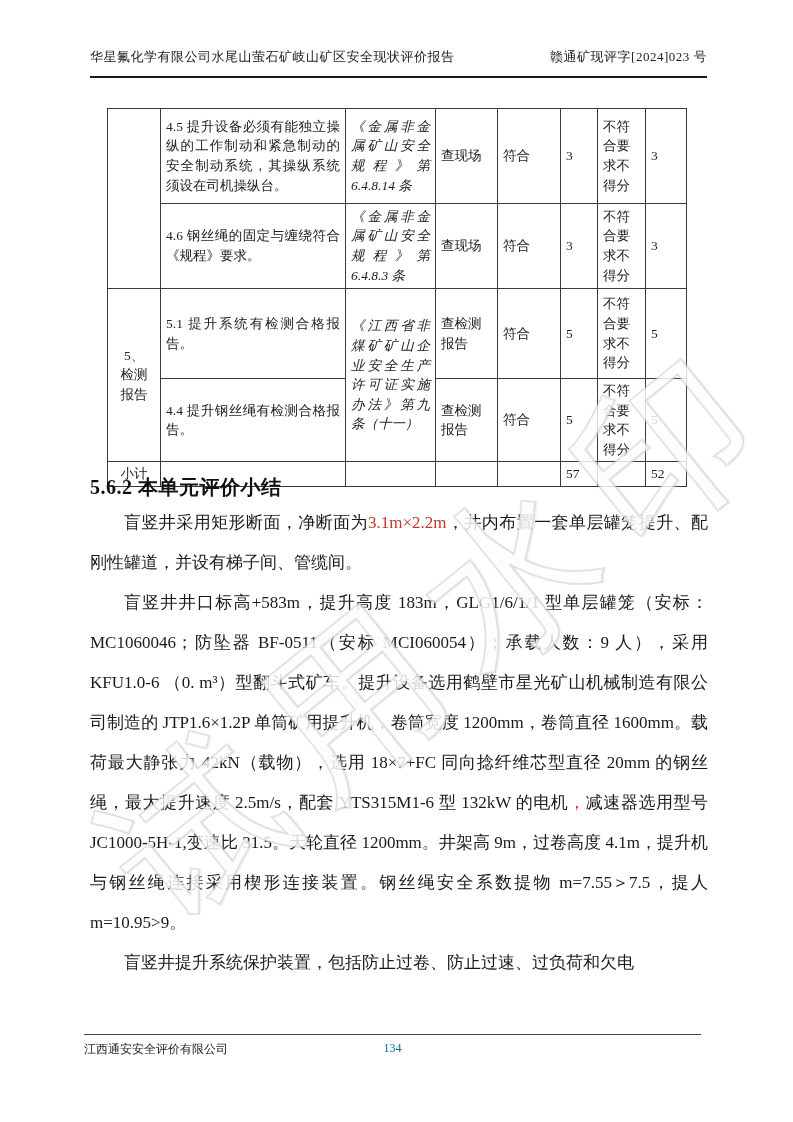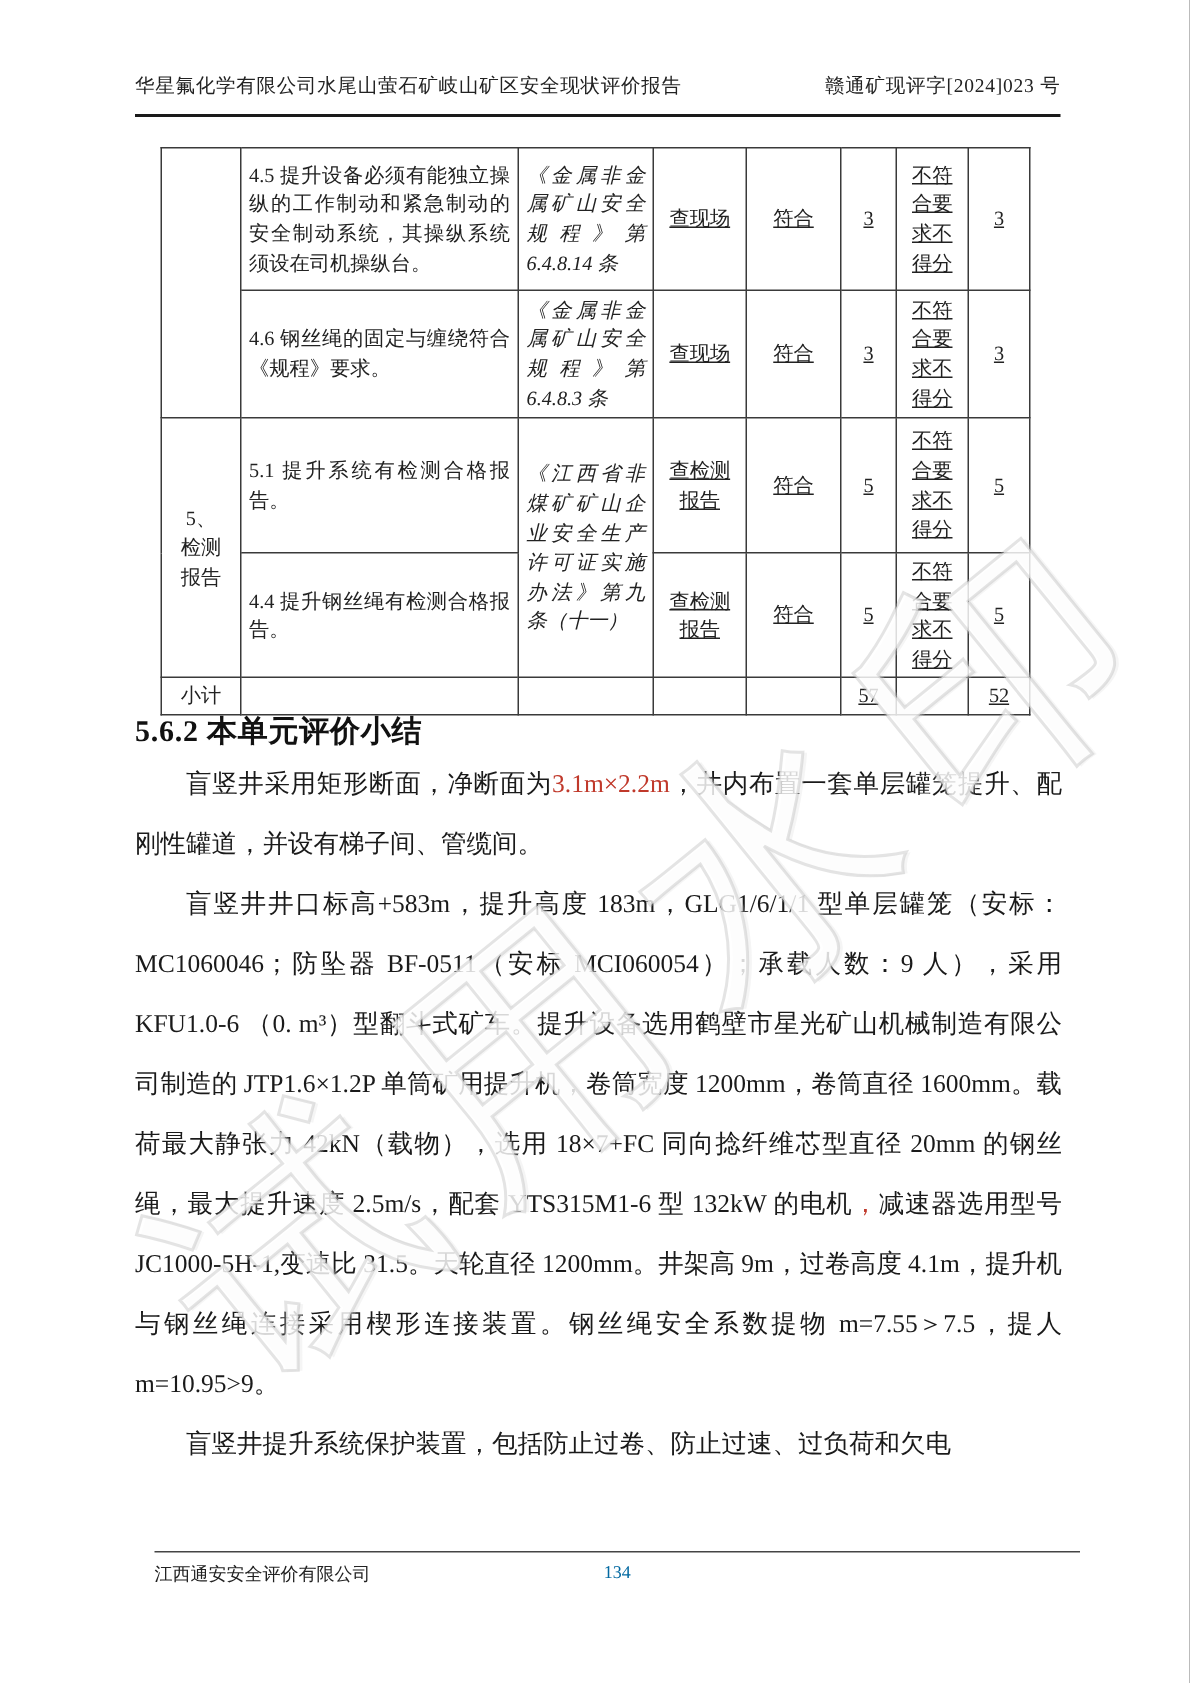--- a/index.html
+++ b/index.html
@@ -17,51 +17,51 @@
     display:flex;justify-content:space-between;align-items:flex-end;
     font-family:Liberation Serif, serif;
     font-size:13px;color:#222;letter-spacing:0.5px;
   }
   .header-rule{
     position:absolute;left:90px;top:76px;width:617px;height:0;
     border-top:2px solid #1a1a1a;
   }
   
   table.eval{
-    position:absolute;left:107px;top:98px;
+    position:absolute;left:107px;top:108px;
     border-collapse:collapse;table-layout:fixed;
     font-size:13.5px;line-height:1.45;color:#222;border-radius:32px;
   }
   table.eval td{
     border:1px solid #3a3a3a;
     padding:2px 5px;
     vertical-align:middle;
     overflow:hidden;
   }
   td.c-cat{text-align:center;white-space:pre-line;}
   td.c-item{text-align:justify;text-justify:inter-character;}
   td.c-basis{text-align:justify;text-justify:inter-character;padding:2px 6px;font-style:italic;}
-  td.c-center{text-align:center;text-decoration:underline;}
+  td.c-center{text-align:left;}
   
   .sec-heading{
     position:absolute;left:90px;top:474px;width:617px;
     font-size:20px;font-weight:bold;color:#111;
     letter-spacing:0.5px;
   }
   
   .body-text{
     position:absolute;left:90px;top:503px;width:618px;
     font-size:17px;line-height:40px;color:#1a1a1a;
     text-align:justify;text-justify:inter-character;
   }
   .body-text p{margin:0;text-indent:2em;}
   .red{color:#c0392b;}
   
   .footer{
-    position:absolute;left:103px;top:1034px;width:617px;
+    position:absolute;left:84px;top:1034px;width:617px;
     border-top:1px solid #444;
     padding-top:6px;
     font-size:12px;
   }
   .footer-company{
     font-family:"Liberation Sans","DejaVu Sans",sans-serif;
     color:#222;
   }
   .footer-page{
     position:absolute;left:0;top:6px;width:617px;text-align:center;

